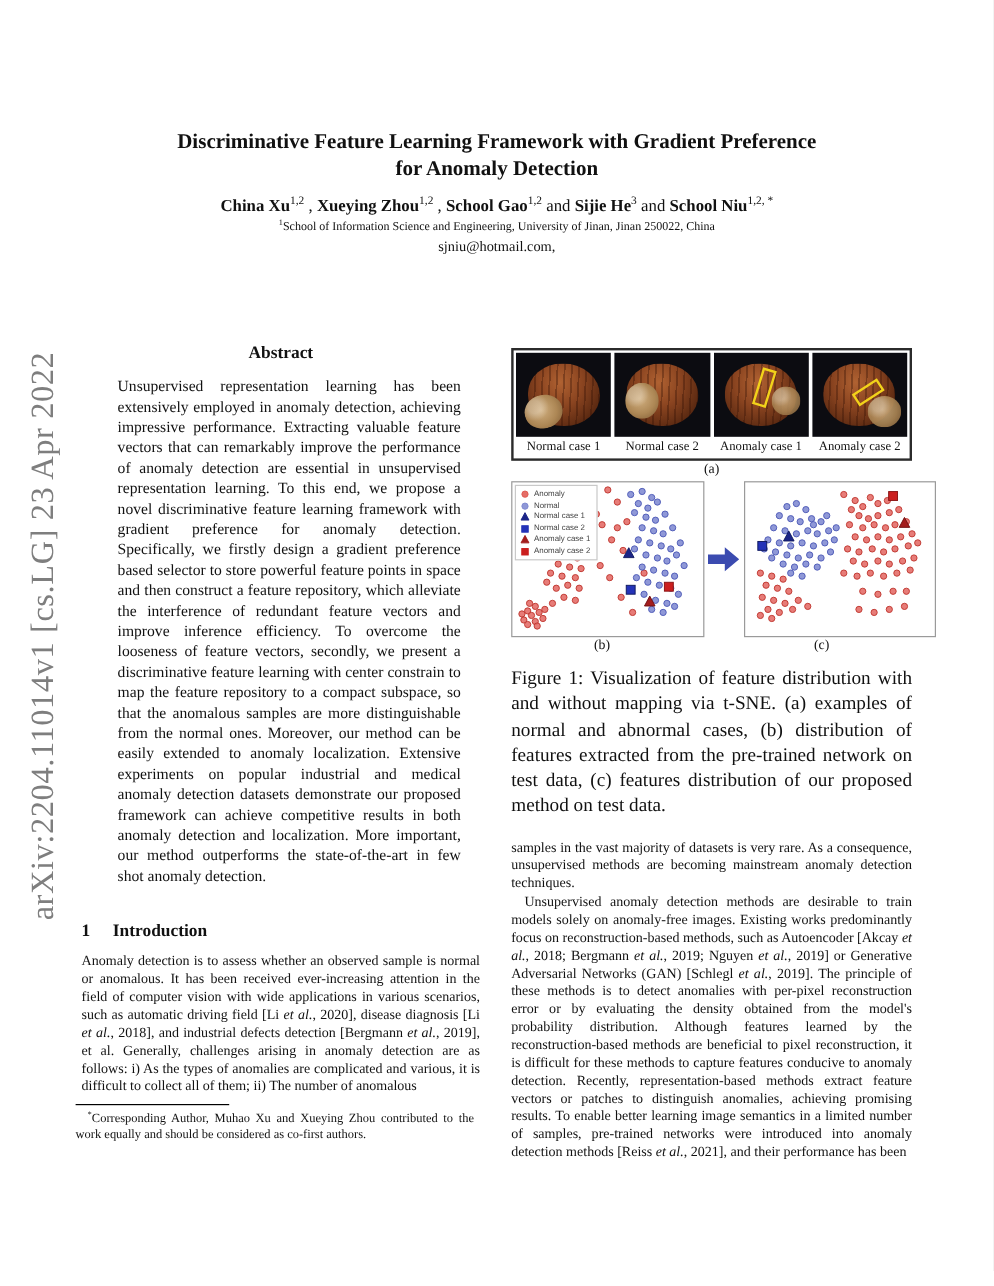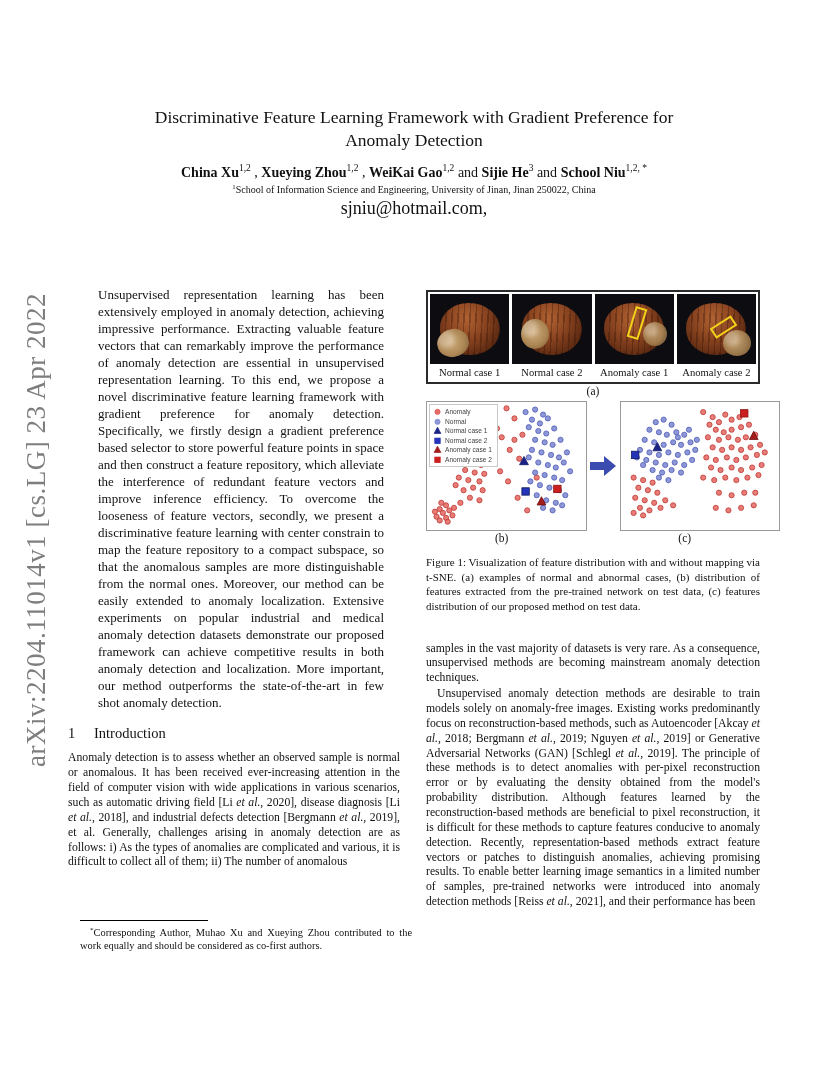--- a/index.html
+++ b/index.html
@@ -9,40 +9,40 @@
     overflow:hidden;
   }
   
   .watermark {
     position:absolute; left:36px; top:530px;
     transform:translate(-50%,-50%) rotate(-90deg);
     white-space:nowrap; font-size:27px; color:#7e7e7e; letter-spacing:0.5px;
   }
   
   .header { position:absolute; top:106px; left:68px; width:692px; text-align:center; }
-  .title { font-size:17.5px; font-weight:normal; line-height:1.3; margin:0 72px; }
+  .title { font-size:17.5px; font-weight:bold; line-height:1.3; margin:0 72px; }
   .authors { margin-top:13px; font-size:14px; }
   .authors b { font-weight:bold; }
   .affil { margin-top:2px; font-size:10px; line-height:1.42; }
-  .email { margin-top:1px; font-size:18px; }
+  .email { margin-top:1px; font-size:12px; }
   sup { font-size:68%; vertical-align:super; line-height:0; }
   
   .col-left  { position:absolute; left:68px;  top:286px; width:332px; }
   .col-right { position:absolute; left:426px; top:290px; width:334px; }
   .abstract-heading { text-align:center; font-weight:bold; font-size:14.5px; margin-bottom:10px; }
   .abstract-body {
     font-size:13px; line-height:1.31; text-align:justify;
     padding:0 16px 0 30px; hyphens:auto;
   }
-  .section-heading { font-size:14.5px; font-weight:normal; margin-top:14px; margin-bottom:9px; }
+  .section-heading { font-size:14.5px; font-weight:bold; margin-top:30px; margin-bottom:9px; }
   .section-heading .num { display:inline-block; width:26px; }
   .para { font-size:11.7px; line-height:1.27; text-align:justify; hyphens:auto; margin:0; }
   .para + .para { text-indent:11px; margin-top:1px; }
   
-  .footnote-block { position:absolute; left:80px; top:920px; width:332px; }
+  .footnote-block { position:absolute; left:63px; top:920px; width:332px; }
   .footnote-rule { width:128px; height:1px; background:#000; margin-bottom:5px; }
   .footnote { font-size:10.4px; line-height:1.25; text-align:justify; text-indent:10px; }
   
   .fig-a { border:2px solid #2b2b2b; background:#fff; padding:2px; display:flex; gap:3px; }
   .fig-cell { flex:1 1 0; display:flex; flex-direction:column; }
   .img-area { position:relative; height:70px; background:#0c0c11; overflow:hidden; }
   .nut {
     position:absolute; width:60px; height:52px; left:50%; top:50%;
     transform:translate(-50%,-50%); border-radius:48% 52% 50% 50%;
     background:
@@ -73,38 +73,39 @@
     position:absolute; left:2px; top:2px; background:#fff;
     border:1px solid #c9c9c9; padding:2px 5px 2px 3px; z-index:2;
   }
   .legend-row { display:flex; align-items:center; gap:3px; height:9.5px; }
   .legend-row .lbl { font-size:6.6px; color:#444; white-space:nowrap; font-family:"Liberation Sans", sans-serif; }
   .arrow-col { width:28px; display:flex; justify-content:center; }
   .plot-sublabels { display:flex; margin-top:1px; }
   .plot-sublabels .s1 { width:161px; text-align:center; font-size:11.5px; }
   .plot-sublabels .s2 { width:34px; }
   .plot-sublabels .s3 { width:160px; text-align:center; font-size:11.5px; }
-  .caption { font-size:11px; line-height:1.33; text-align:justify; margin-top:11px; hyphens:auto; }
-  .right-text { margin-top:28px; }
+  .caption { font-size:16px; line-height:1.33; text-align:justify; margin-top:11px; hyphens:auto; }
+  .right-text { margin-top:17px; }
 </style>
 </head>
 <body>
 
 <div class="page">
 
   <div class="watermark">arXiv:2204.11014v1  [cs.LG]  23 Apr 2022</div>
 
   <div class="header">
     <div class="title">Discriminative Feature Learning Framework with Gradient Preference for Anomaly Detection</div>
-    <div class="authors"><b>China Xu</b><sup>1,2</sup> , <b>Xueying Zhou</b><sup>1,2</sup> , <b>WeiKai Gao</b><sup>1,2</sup> and <b>Sijie He</b><sup>3</sup> and <b>School Niu</b><sup>1,2, *</sup></div>
+    <div class="authors"><b>China Xu</b><sup>1,2</sup> , <b>Xueying Zhou</b><sup>1,2</sup> , <b>School Gao</b><sup>1,2</sup> and <b>Sijie He</b><sup>3</sup> and <b>School Niu</b><sup>1,2, *</sup></div>
     <div class="affil"><sup>1</sup>School of Information Science and Engineering, University of Jinan, Jinan 250022, China</div>
     <div class="email">sjniu@hotmail.com,</div>
   </div>
 
   <div class="col-left">
+    <div class="abstract-heading">Abstract</div>
     <div class="abstract-body">Unsupervised representation learning has been extensively employed in anomaly detection, achieving impressive performance. Extracting valuable feature vectors that can remarkably improve the performance of anomaly detection are essential in unsupervised representation learning. To this end, we propose a novel discriminative feature learning framework with gradient preference for anomaly detection. Specifically, we firstly design a gradient preference based selector to store powerful feature points in space and then construct a feature repository, which alleviate the interference of redundant feature vectors and improve inference efficiency. To overcome the looseness of feature vectors, secondly, we present a discriminative feature learning with center constrain to map the feature repository to a compact subspace, so that the anomalous samples are more distinguishable from the normal ones. Moreover, our method can be easily extended to anomaly localization. Extensive experiments on popular industrial and medical anomaly detection datasets demonstrate our proposed framework can achieve competitive results in both anomaly detection and localization. More important, our method outperforms the state-of-the-art in few shot anomaly detection.</div>
     <div class="section-heading">
       <span class="num">1</span><span>Introduction</span>
     </div>
     <p class="para">Anomaly detection is to assess whether an observed sample is normal or anomalous. It has been received ever-increasing attention in the field of computer vision with wide applications in various scenarios, such as automatic driving field [Li <i>et al.</i>, 2020], disease diagnosis [Li <i>et al.</i>, 2018], and industrial defects detection [Bergmann <i>et al.</i>, 2019], et al. Generally, challenges arising in anomaly detection are as follows: i) As the types of anomalies are complicated and various, it is difficult to collect all of them; ii) The number of anomalous</p>
   </div>
 
   <div class="footnote-block">
     <div class="footnote-rule"></div>
     <div class="footnote"><sup>*</sup>Corresponding Author, Muhao Xu and Xueying Zhou contributed to the work equally and should be considered as co-first authors.</div>

